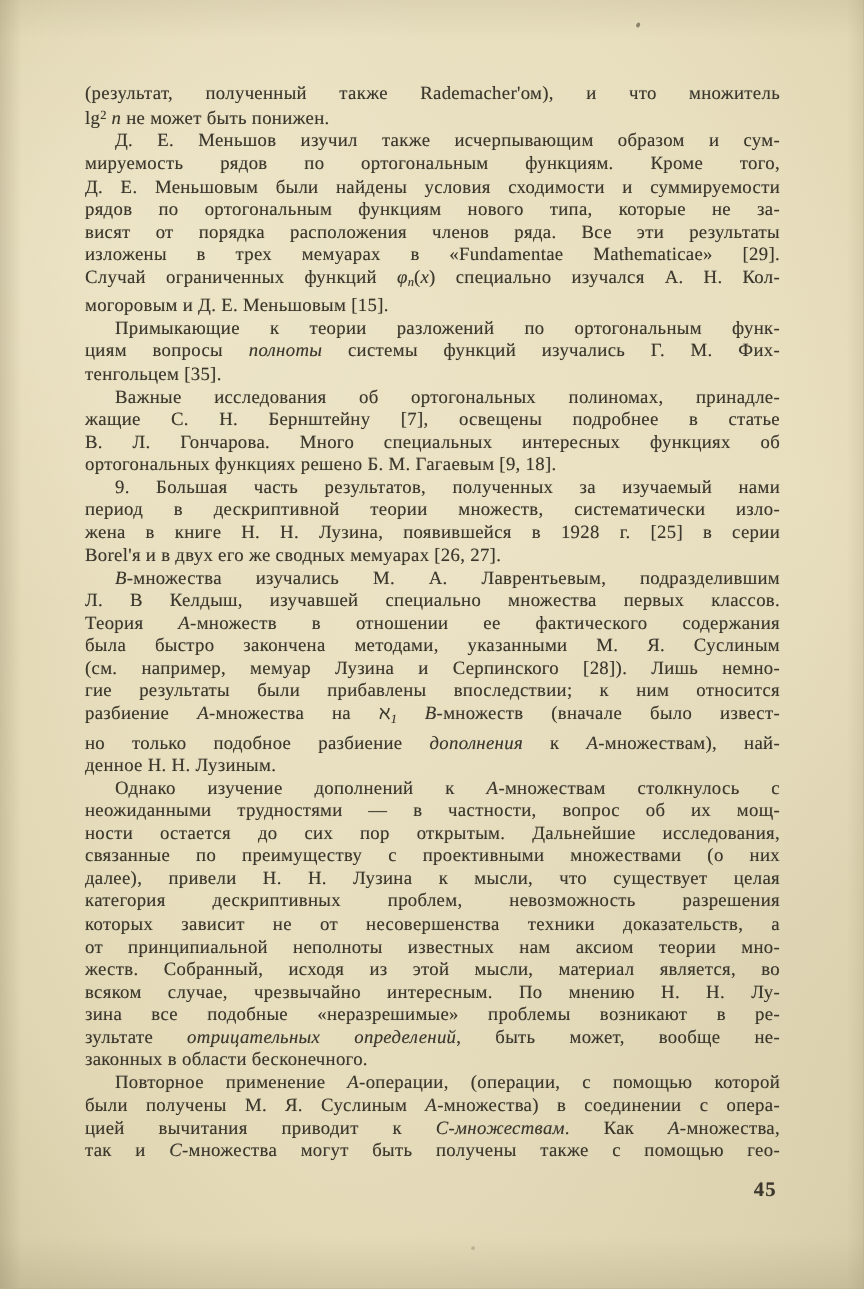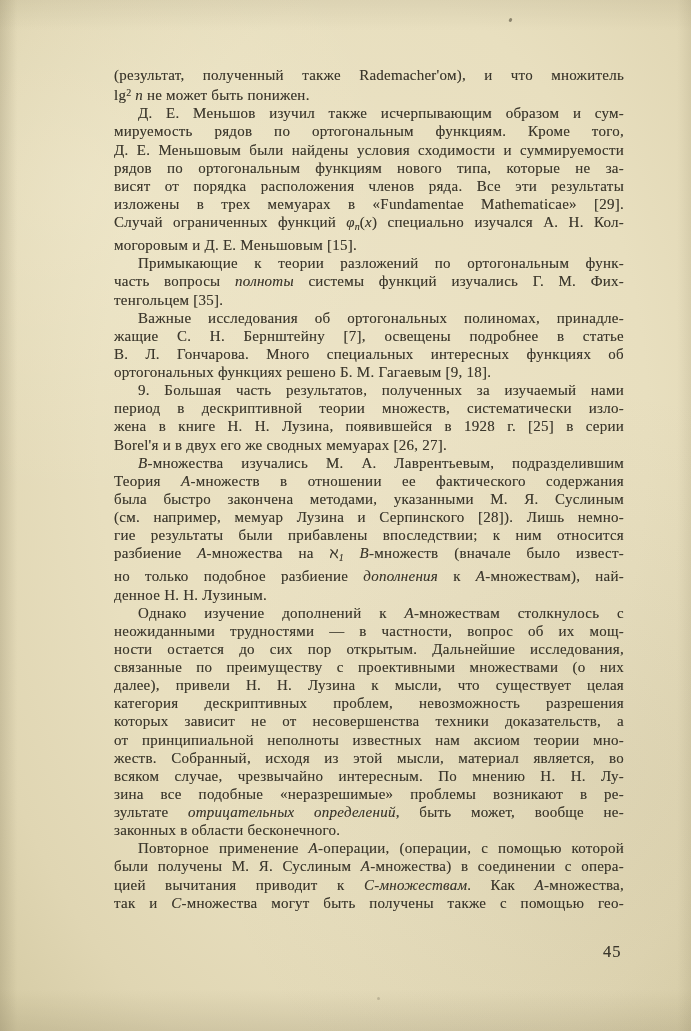--- a/index.html
+++ b/index.html
@@ -43,21 +43,20 @@
     line-height: 18.12px;
     letter-spacing: 0.25px;
     color: var(--ink, #3b372c);
     text-shadow: 0 0 0.6px rgba(59,55,44,0.45);
   }
   .para { margin: 0; padding: 0; }
   .line {
     text-align: justify;
     text-align-last: justify;
     min-height: 18.12px;
-    margin-left: 46px;
   }
   .line.endline { text-align-last: left; }
   .line.indent { text-indent: 24px; }
   .it { font-style: italic; }
   .sup {
     font-size: 10px;
     vertical-align: 4px;
     letter-spacing: 0;
   }
   .sub {
@@ -67,20 +66,21 @@
     letter-spacing: 0;
   }
   .pagenum {
     position: absolute;
     left: 603px;
     top: 942px;
     font-size: 16.5px;
     letter-spacing: 1px;
     color: var(--ink, #3b372c);
     text-shadow: 0 0 0.6px rgba(59,55,44,0.45);
+    font-weight: bold;
   }
   .speck {
     position: absolute;
     border-radius: 50%;
     background: rgba(70,64,48,0.55);
     pointer-events: none;
   }
   .speck.s1 { left: 509px; top: 18px; width: 3px; height: 4px; transform: rotate(30deg); }
   .speck.s2 { left: 377px; top: 997px; width: 3px; height: 3px; opacity: 0.4; }
 </style>
@@ -101,37 +101,38 @@
         <div class="line"><span>мируемость рядов по ортогональным функциям. Кроме того,</span></div>
         <div class="line"><span>Д. Е. Меньшовым были найдены условия сходимости и суммируемости</span></div>
         <div class="line"><span>рядов по ортогональным функциям нового типа, которые не за-</span></div>
         <div class="line"><span>висят от порядка расположения членов ряда. Все эти результаты</span></div>
         <div class="line"><span>изложены в трех мемуарах в «Fundamentae Mathematicae» [29].</span></div>
         <div class="line"><span>Случай ограниченных функций </span><span class="it">φ</span><span class="sub">n</span><span>(</span><span class="it">x</span><span>) специально изучался А. Н. Кол-</span></div>
         <div class="line endline"><span>могоровым и Д. Е. Меньшовым [15].</span></div>
       </div>
       <div class="para">
         <div class="line indent"><span>Примыкающие к теории разложений по ортогональным функ-</span></div>
-        <div class="line"><span>часть вопросы </span><span class="it">полноты</span><span> системы функций изучались Г. М. Фих-</span></div>
+        <div class="line"><span>циям вопросы </span><span class="it">полноты</span><span> системы функций изучались Г. М. Фих-</span></div>
         <div class="line endline"><span>тенгольцем [35].</span></div>
       </div>
       <div class="para">
         <div class="line indent"><span>Важные исследования об ортогональных полиномах, принадле-</span></div>
         <div class="line"><span>жащие С. Н. Бернштейну [7], освещены подробнее в статье</span></div>
         <div class="line"><span>В. Л. Гончарова. Много специальных интересных функциях об</span></div>
         <div class="line endline"><span>ортогональных функциях решено Б. М. Гагаевым [9, 18].</span></div>
       </div>
       <div class="para">
         <div class="line indent"><span>9. Большая часть результатов, полученных за изучаемый нами</span></div>
         <div class="line"><span>период в дескриптивной теории множеств, систематически изло-</span></div>
         <div class="line"><span>жена в книге Н. Н. Лузина, появившейся в 1928 г. [25] в серии</span></div>
         <div class="line endline"><span>Borel'я и в двух его же сводных мемуарах [26, 27].</span></div>
       </div>
       <div class="para">
         <div class="line indent"><span class="it">B</span><span>-множества изучались М. А. Лаврентьевым, подразделившим</span></div>
+        <div class="line"><span>Л. В Келдыш, изучавшей специально множества первых классов.</span></div>
         <div class="line"><span>Теория </span><span class="it">A</span><span>-множеств в отношении ее фактического содержания</span></div>
         <div class="line"><span>была быстро закончена методами, указанными М. Я. Суслиным</span></div>
         <div class="line"><span>(см. например, мемуар Лузина и Серпинского [28]). Лишь немно-</span></div>
         <div class="line"><span>гие результаты были прибавлены впоследствии; к ним относится</span></div>
         <div class="line"><span>разбиение </span><span class="it">A</span><span>-множества на ℵ</span><span class="sub">1</span><span> </span><span class="it">B</span><span>-множеств (вначале было извест-</span></div>
         <div class="line"><span>но только подобное разбиение </span><span class="it">дополнения</span><span> к </span><span class="it">A</span><span>-множествам), най-</span></div>
         <div class="line endline"><span>денное Н. Н. Лузиным.</span></div>
       </div>
       <div class="para">
         <div class="line indent"><span>Однако изучение дополнений к </span><span class="it">A</span><span>-множествам столкнулось с</span></div>

